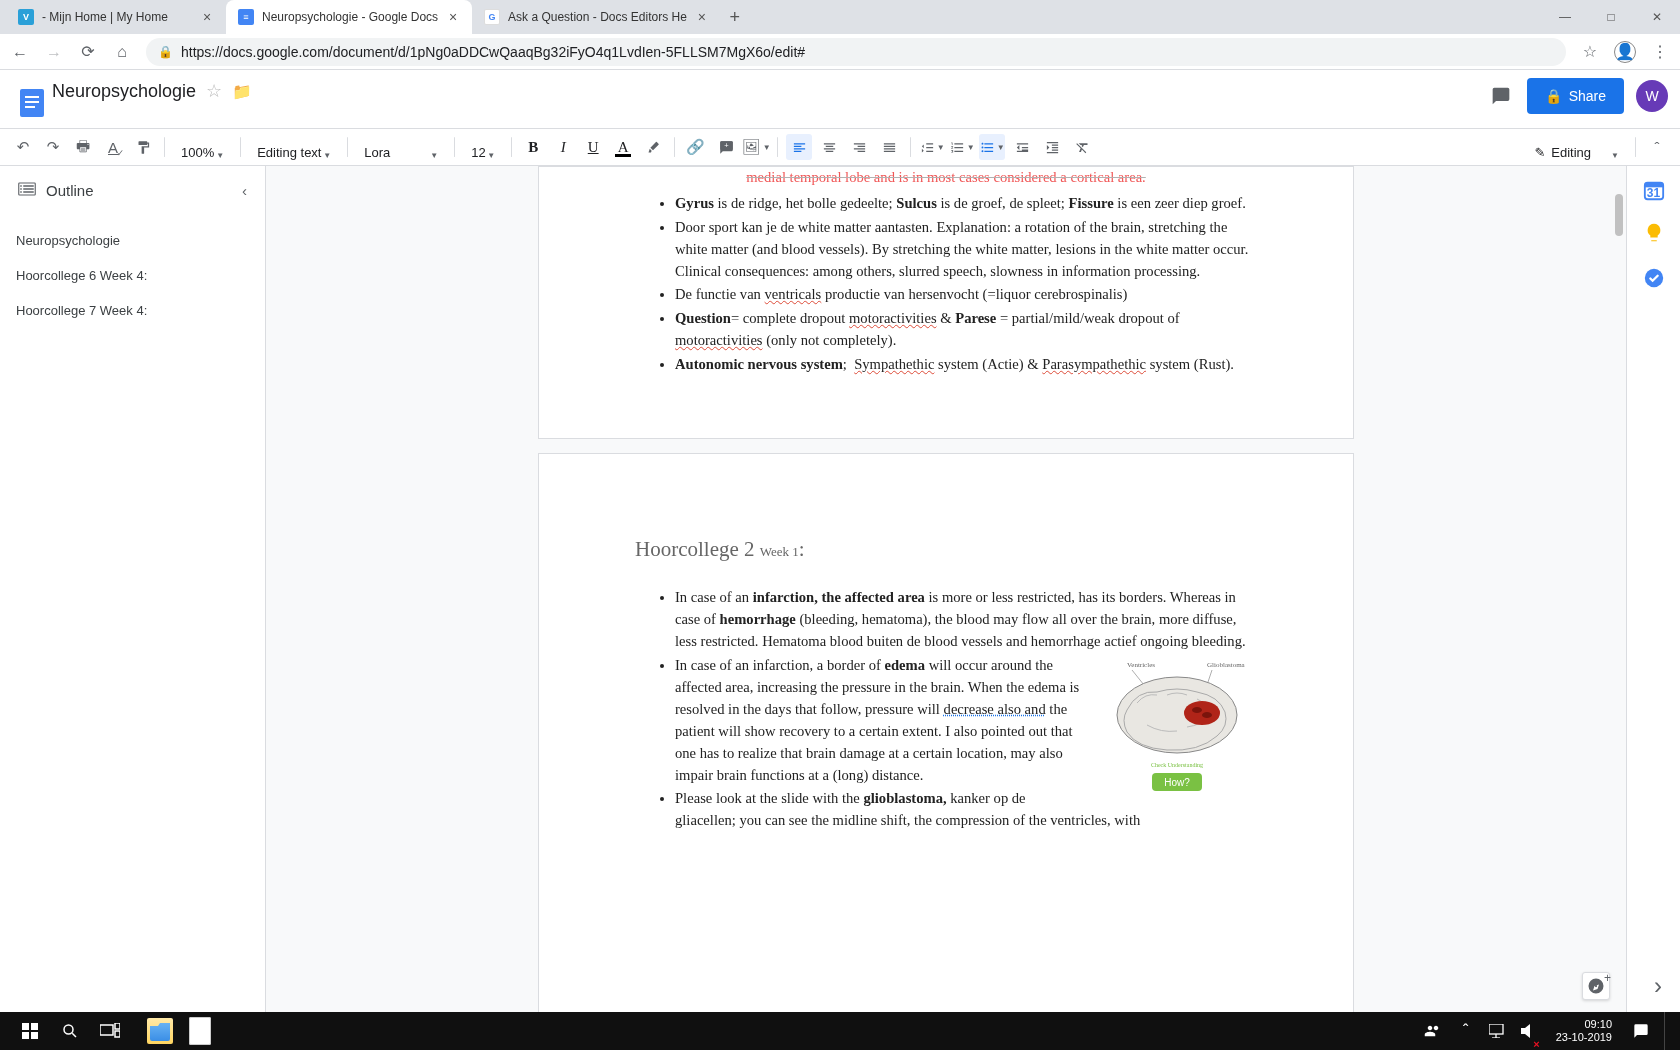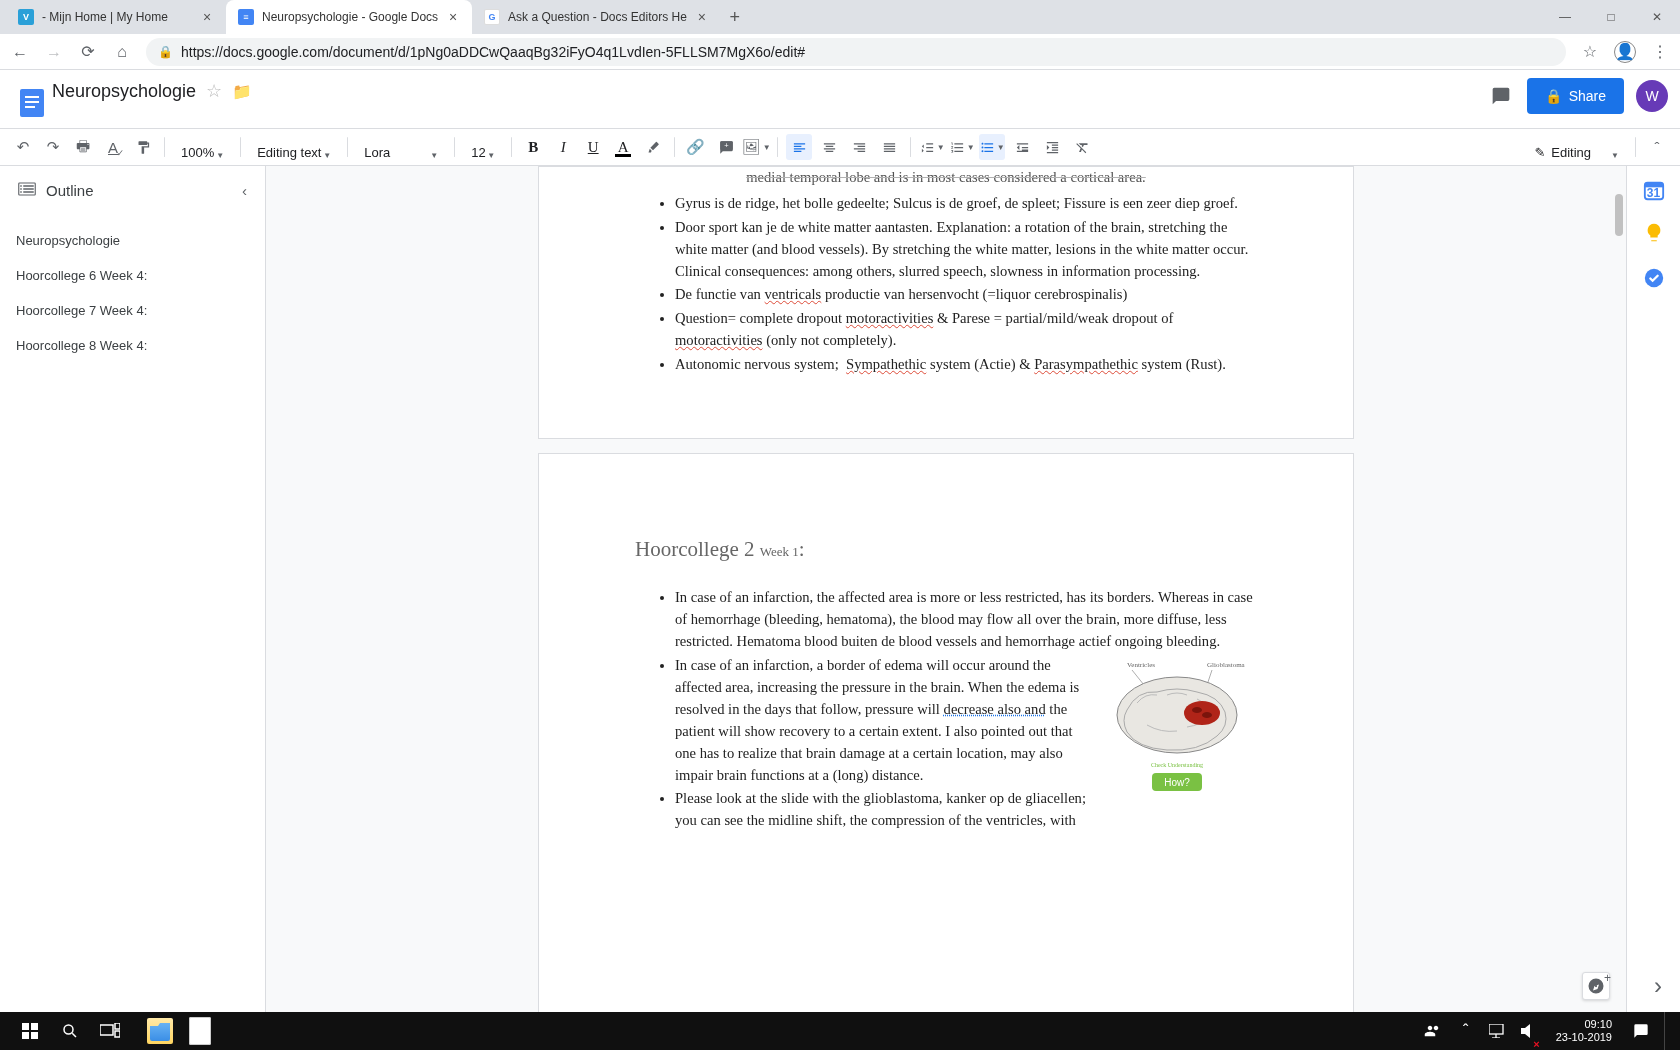--- a/index.html
+++ b/index.html
@@ -61,21 +61,21 @@
   .outline-list { padding: 8px 0; }
   .outline-item { padding: 10px 16px; font-size: 13px; color: #3c4043; cursor: pointer; }
 
   .canvas { flex: 1; background: #f8f9fa; overflow: hidden; display: flex; flex-direction: column; align-items: center; padding-top: 0; position: relative; }
   .page { width: 816px; background: #fff; border: 1px solid #dadce0; margin-bottom: 14px; }
   .page.top { padding: 0 96px 60px 96px; }
   .page.second { padding: 80px 96px 0 96px; min-height: 600px; }
   .doc-text { font-family: Georgia, "Times New Roman", serif; font-size: 14.6px; line-height: 1.5; color: #222; }
   .doc-text ul { list-style: disc; padding-left: 40px; }
   .doc-text ul li { margin-bottom: 2px; }
-  .doc-text .bold { font-weight: normal; }
+  .doc-text .bold { font-weight: bold; }
   .doc-text .wavy { text-decoration: underline wavy #dd4b39; text-decoration-thickness: 1px; }
   .doc-text .dotted { text-decoration: underline dotted #1a73e8; }
   .heading2 { font-family: Georgia, serif; color: #666; font-size: 21px; }
   .heading2 .small { font-size: 13px; }
   .brain-img { float: right; width: 160px; height: 140px; margin: 0 0 0 10px; }
   .brain-img svg { width: 100%; height: 100%; }
 
   .canvas-scroll { position: absolute; top: 0; right: 0; width: 15px; bottom: 0; background: transparent; }
   .canvas-scroll .thumb { position: absolute; top: 28px; width: 8px; right: 3px; height: 42px; background: #c1c1c1; border-radius: 4px; }
 
@@ -296,27 +296,26 @@
             <rect x="1" y="4" width="22" height="16" fill="none" stroke="#5f6368" stroke-width="1.5" rx="1"></rect>
           </svg>
       </span>
       <span>Outline</span>
       <span class="collapse">‹</span>
     </div>
     <div class="outline-list">
       <div class="outline-item">Neuropsychologie</div>
       <div class="outline-item">Hoorcollege 6 Week 4:</div>
       <div class="outline-item">Hoorcollege 7 Week 4:</div>
-      <div class="outline-item">Hoorcollege 8 Week 4:</div>
     </div>
   </div>
 
   <div class="canvas">
     <div class="page top doc-text">
-      <div style="text-align:center; color:#404040; font-size:14.6px; text-decoration:line-through #aaa; opacity:.9; margin-bottom:4px;">medial temporal lobe and is in most cases considered a cortical area.</div>
+      <div style="text-align:center; color:#ef4444; font-size:14.6px; text-decoration:line-through #aaa; opacity:.9; margin-bottom:4px;">medial temporal lobe and is in most cases considered a cortical area.</div>
       <ul id="bullets1">
           <li><span class="bold">Gyrus</span> is de ridge, het bolle gedeelte; <span class="bold">Sulcus</span> is de groef, de spleet; <span class="bold">Fissure</span> is een zeer diep groef.</li>
           <li>Door sport kan je de white matter aantasten. Explanation: a rotation of the brain, stretching the white matter (and blood vessels). By stretching the white matter, lesions in the white matter occur. Clinical consequences: among others, slurred speech, slowness in information processing.</li>
           <li>De functie van <span class="wavy">ventricals</span> productie van hersenvocht (=liquor cerebrospinalis)</li>
           <li><span class="bold">Question</span>= complete dropout <span class="wavy">motoractivities</span> &amp; <span class="bold">Parese</span> = partial/mild/weak dropout of <span class="wavy">motoractivities</span> (only not completely).</li>
           <li><span class="bold">Autonomic nervous system</span>;&nbsp; <span class="wavy">Sympathethic</span> system (Actie) &amp; <span class="wavy">Parasympathethic</span> system (Rust).</li>
         </ul>
     </div>
 
     <div class="page second doc-text">

